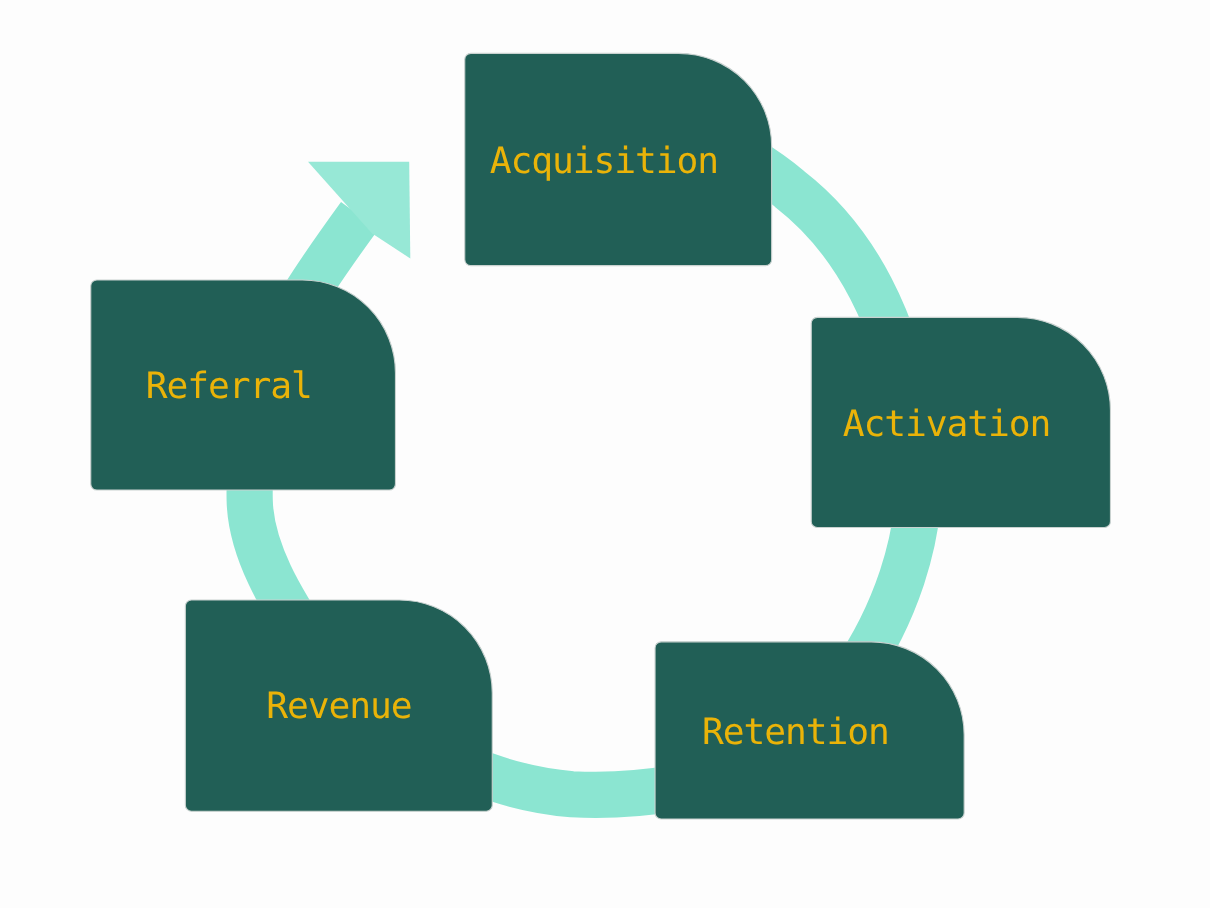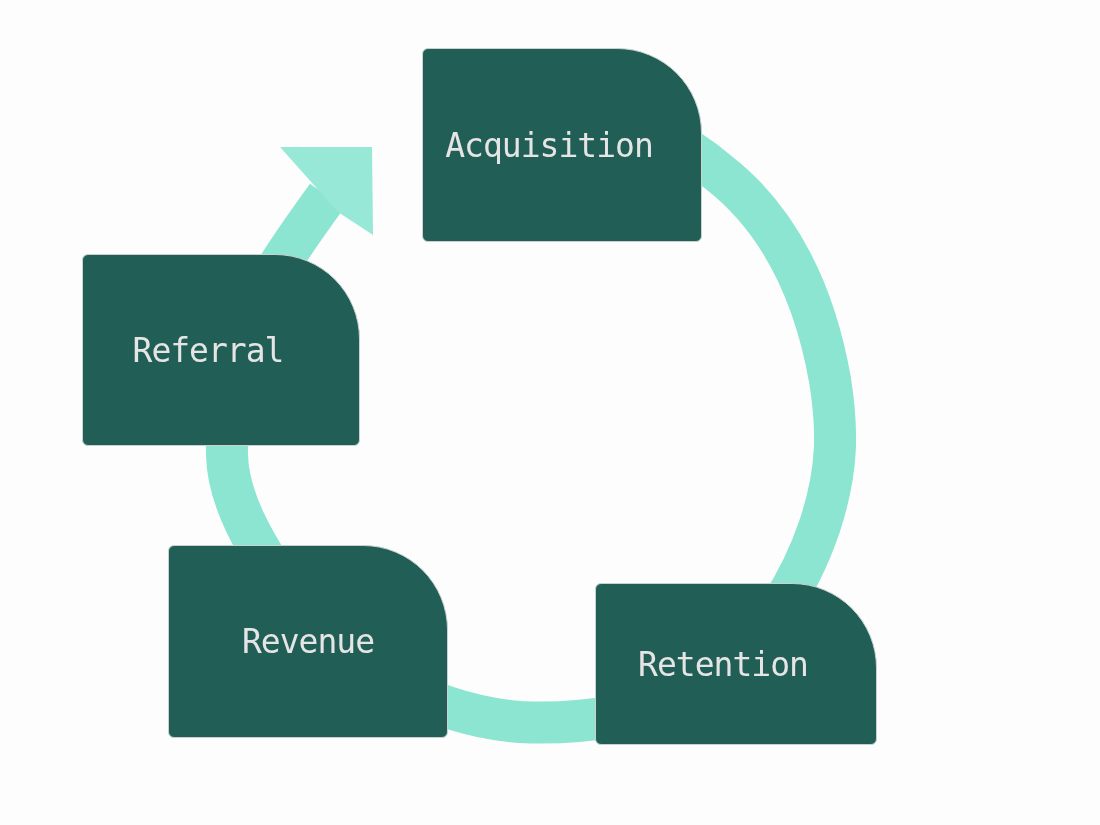--- a/index.html
+++ b/index.html
@@ -29,21 +29,21 @@
     background: #215f56;
     border: 1px solid #c9d2d0;
     border-radius: 6px 85px 6px 6px;
     display: flex;
     align-items: center;
     justify-content: center;
     padding-right: 26px;
     box-sizing: border-box;
   }
   .node-label {
-    color: #e5e5e5;
+    color: #eab308;
     font-size: 33px;
     letter-spacing: -1px;
     white-space: nowrap;
   }
   .node-acquisition { left: 422px; top: 48px;  width: 280px; height: 194px; }
   .node-activation  { left: 737px; top: 288px; width: 273px; height: 192px; }
   .node-retention   { left: 595px; top: 583px; width: 282px; height: 162px; }
   .node-revenue     { left: 168px; top: 545px; width: 280px; height: 193px; padding-left: 26px; }
   .node-referral    { left: 82px;  top: 254px; width: 278px; height: 192px; }
 </style>
@@ -63,20 +63,23 @@
              C 255 545, 228 500, 227 455
              C 226 408, 235 360, 250 320
              C 262 290, 282 258, 327 196" fill="none" stroke="#8be5d1" stroke-width="42" stroke-linecap="butt"></path>
     <polygon points="280,147 372,147 373,235 338,212" fill="#97e8d6"></polygon>
   </svg>
 
   <div class="node node-acquisition">
     <span class="node-label">Acquisition</span>
   </div>
 
+  <div class="node node-activation">
+    <span class="node-label">Activation</span>
+  </div>
 
   <div class="node node-retention">
     <span class="node-label">Retention</span>
   </div>
 
   <div class="node node-revenue">
     <span class="node-label">Revenue</span>
   </div>
 
   <div class="node node-referral">

